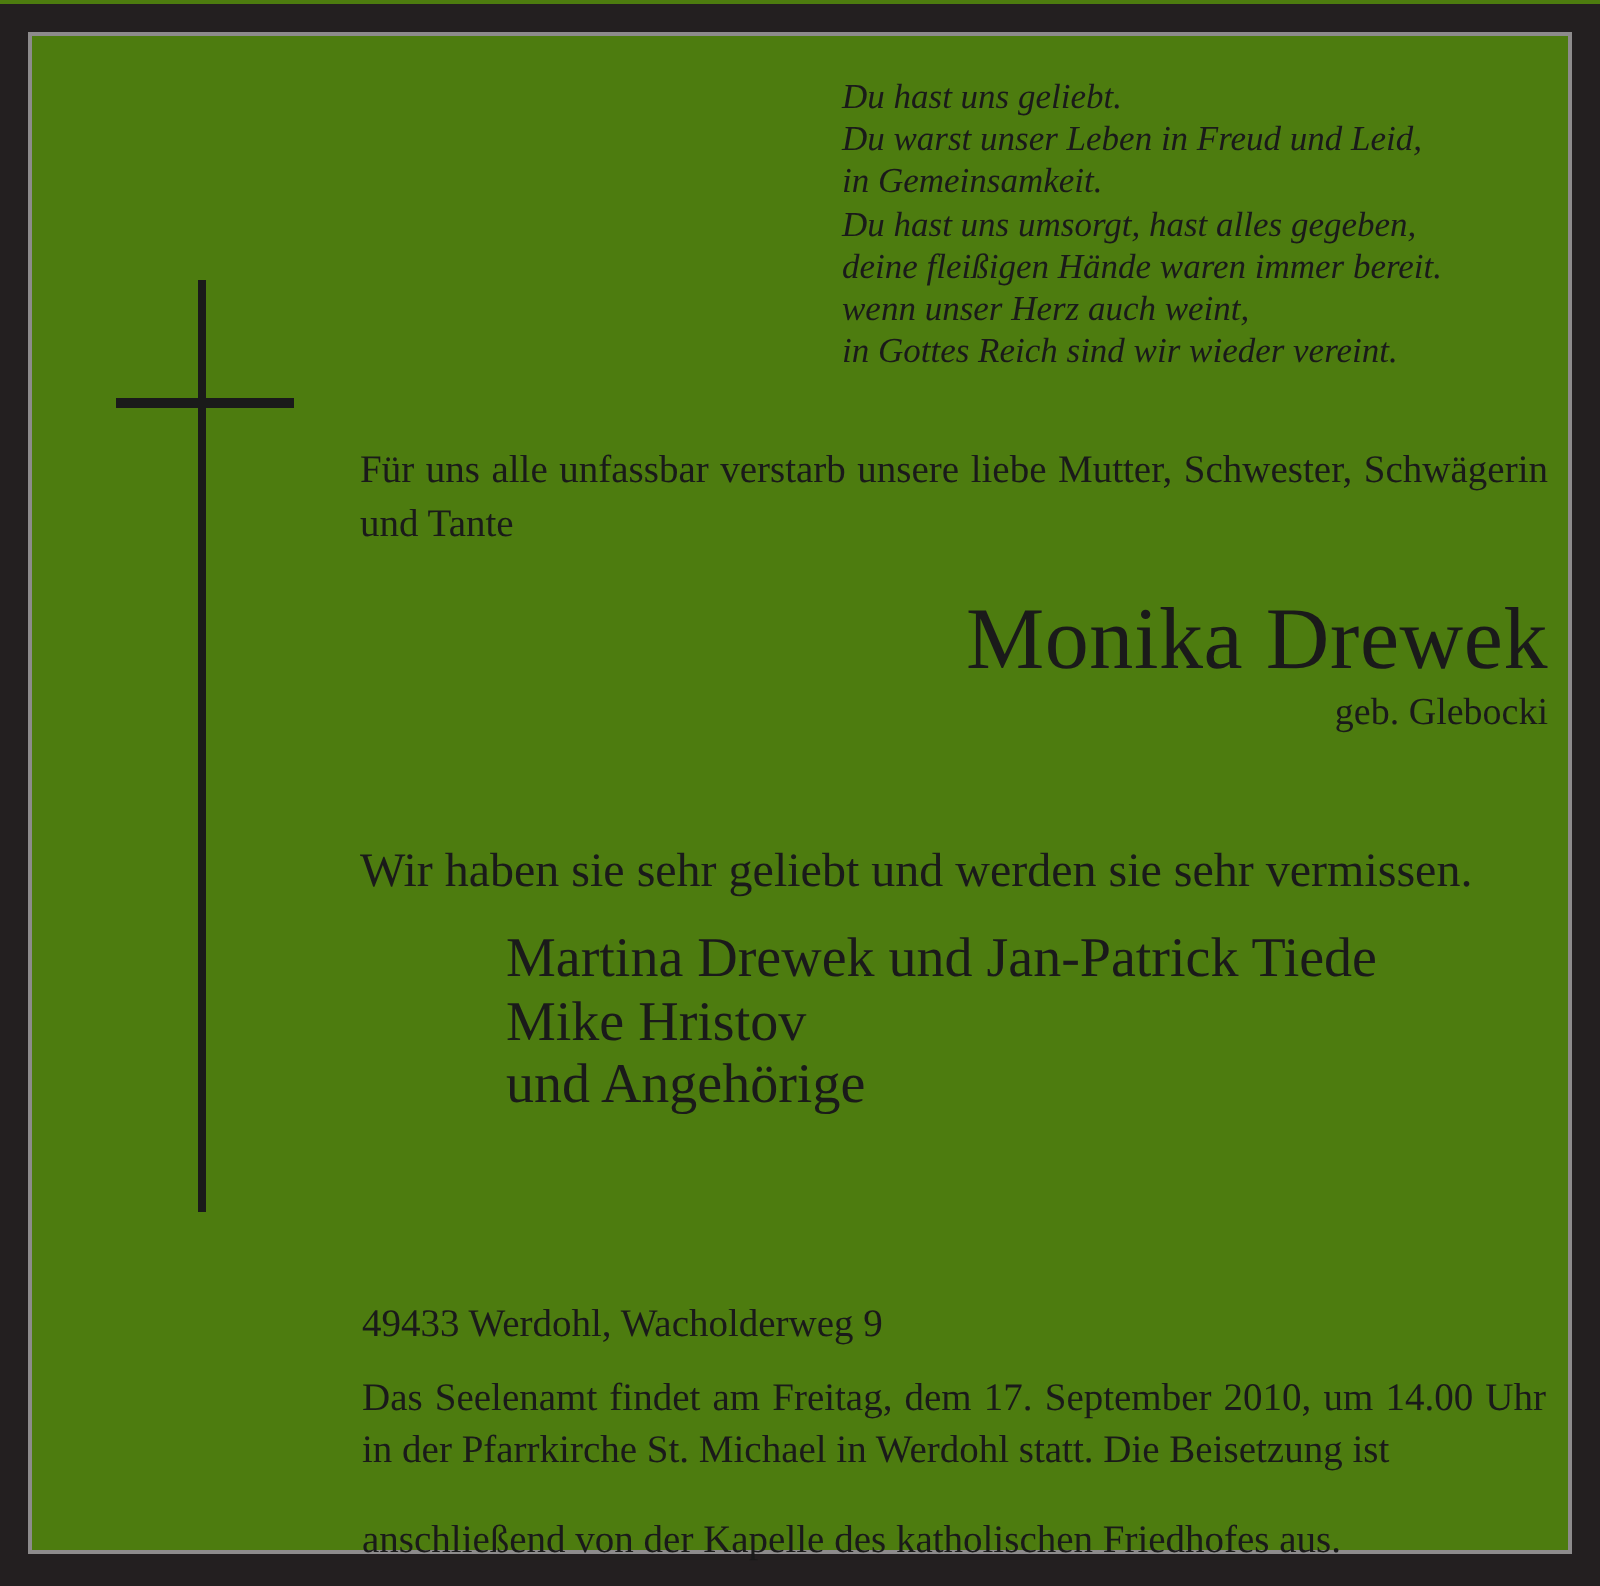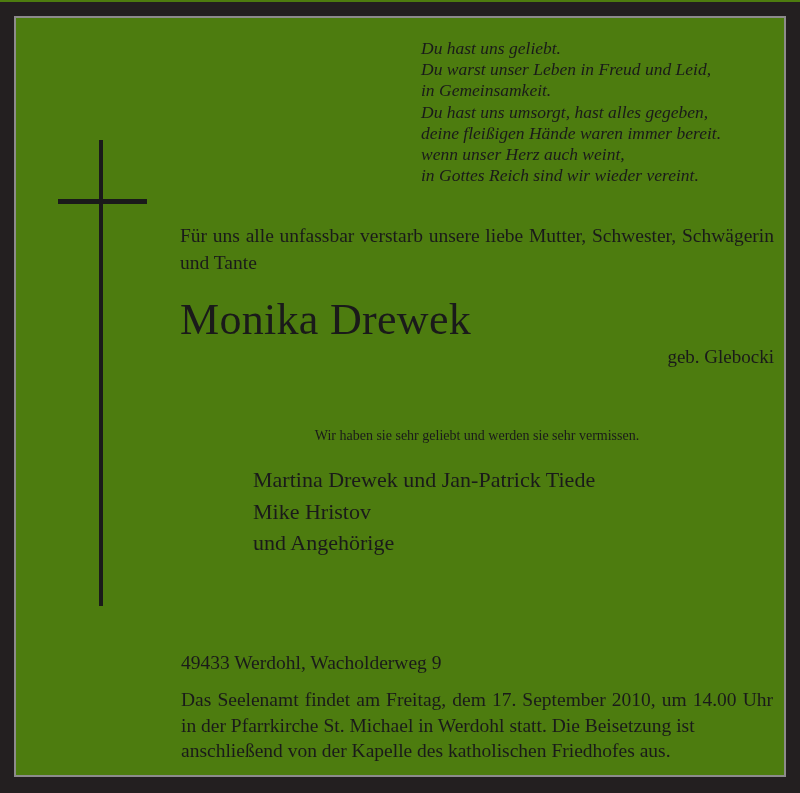--- a/index.html
+++ b/index.html
@@ -79,21 +79,21 @@
     text-align: justify;
     text-justify: inter-word;
   }
 
   
   .name {
     position: absolute;
     left: 180px;
     top: 296px;
     width: 594px;
-    text-align: left;
+    text-align: right;
     font-size: 44px;
     line-height: 48px;
     letter-spacing: 0.3px;
   }
   .maiden {
     position: absolute;
     left: 180px;
     top: 345px;
     width: 594px;
     text-align: right;
@@ -110,32 +110,32 @@
     line-height: 26px;
   }
   .dates .gap { display: inline-block; width: 26px; }
 
   
   .mourn {
     position: absolute;
     left: 180px;
     top: 423px;
     width: 594px;
-    text-align: center;
-    font-size: 14px;
+    text-align: left;
+    font-size: 24px;
     line-height: 26px;
   }
 
   
   .survivors {
     position: absolute;
     left: 253px;
     top: 464px;
     width: 520px;
-    font-size: 22px;
+    font-size: 28px;
     line-height: 31.5px;
   }
   .survivor-line { display: block; white-space: nowrap; }
 
   
   .address {
     position: absolute;
     left: 181px;
     top: 650px;
     width: 594px;
@@ -147,21 +147,21 @@
   .service {
     position: absolute;
     left: 181px;
     top: 687px;
     width: 592px;
     font-size: 19.5px;
     line-height: 25.5px;
     text-align: justify;
     text-justify: inter-word;
   }
-  .service .last-line { display: block; }
+  .service .last-line { display: block; margin-top: 20px; }
 </style>
 </head>
 <body>
 
 <div id="notice">
 
   <div class="frame-band frame-top"></div>
   <div class="frame-band frame-bottom"></div>
   <div class="frame-band frame-left"></div>
   <div class="frame-band frame-right"></div>

